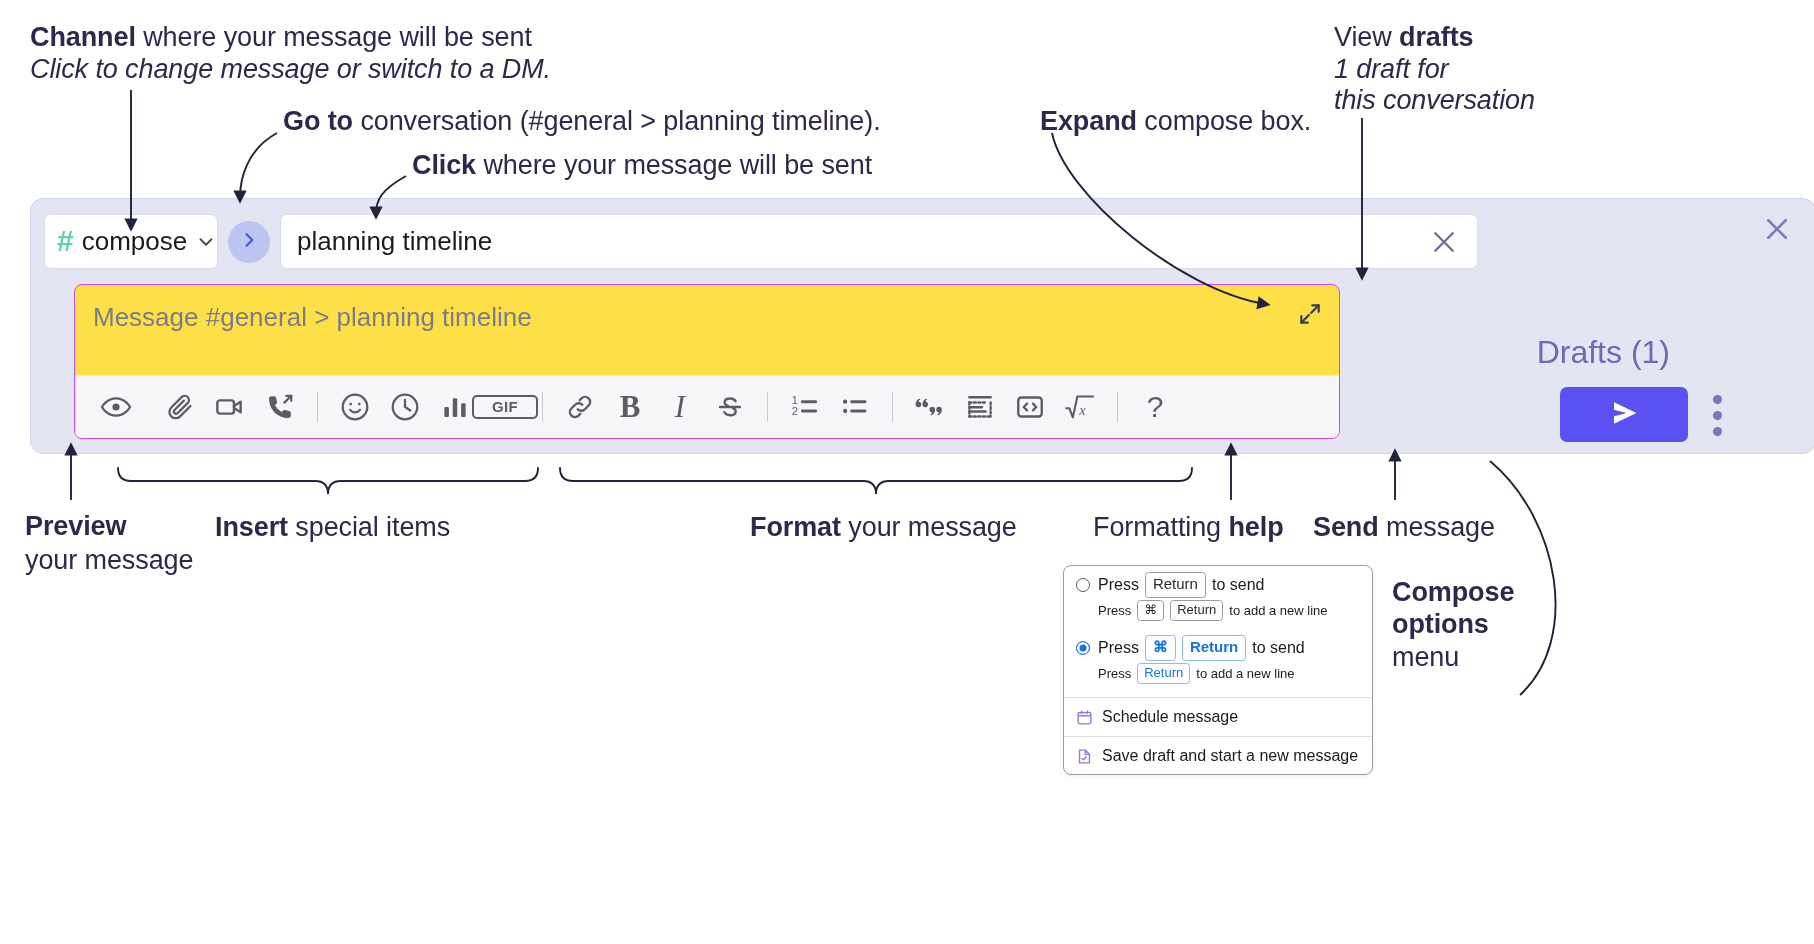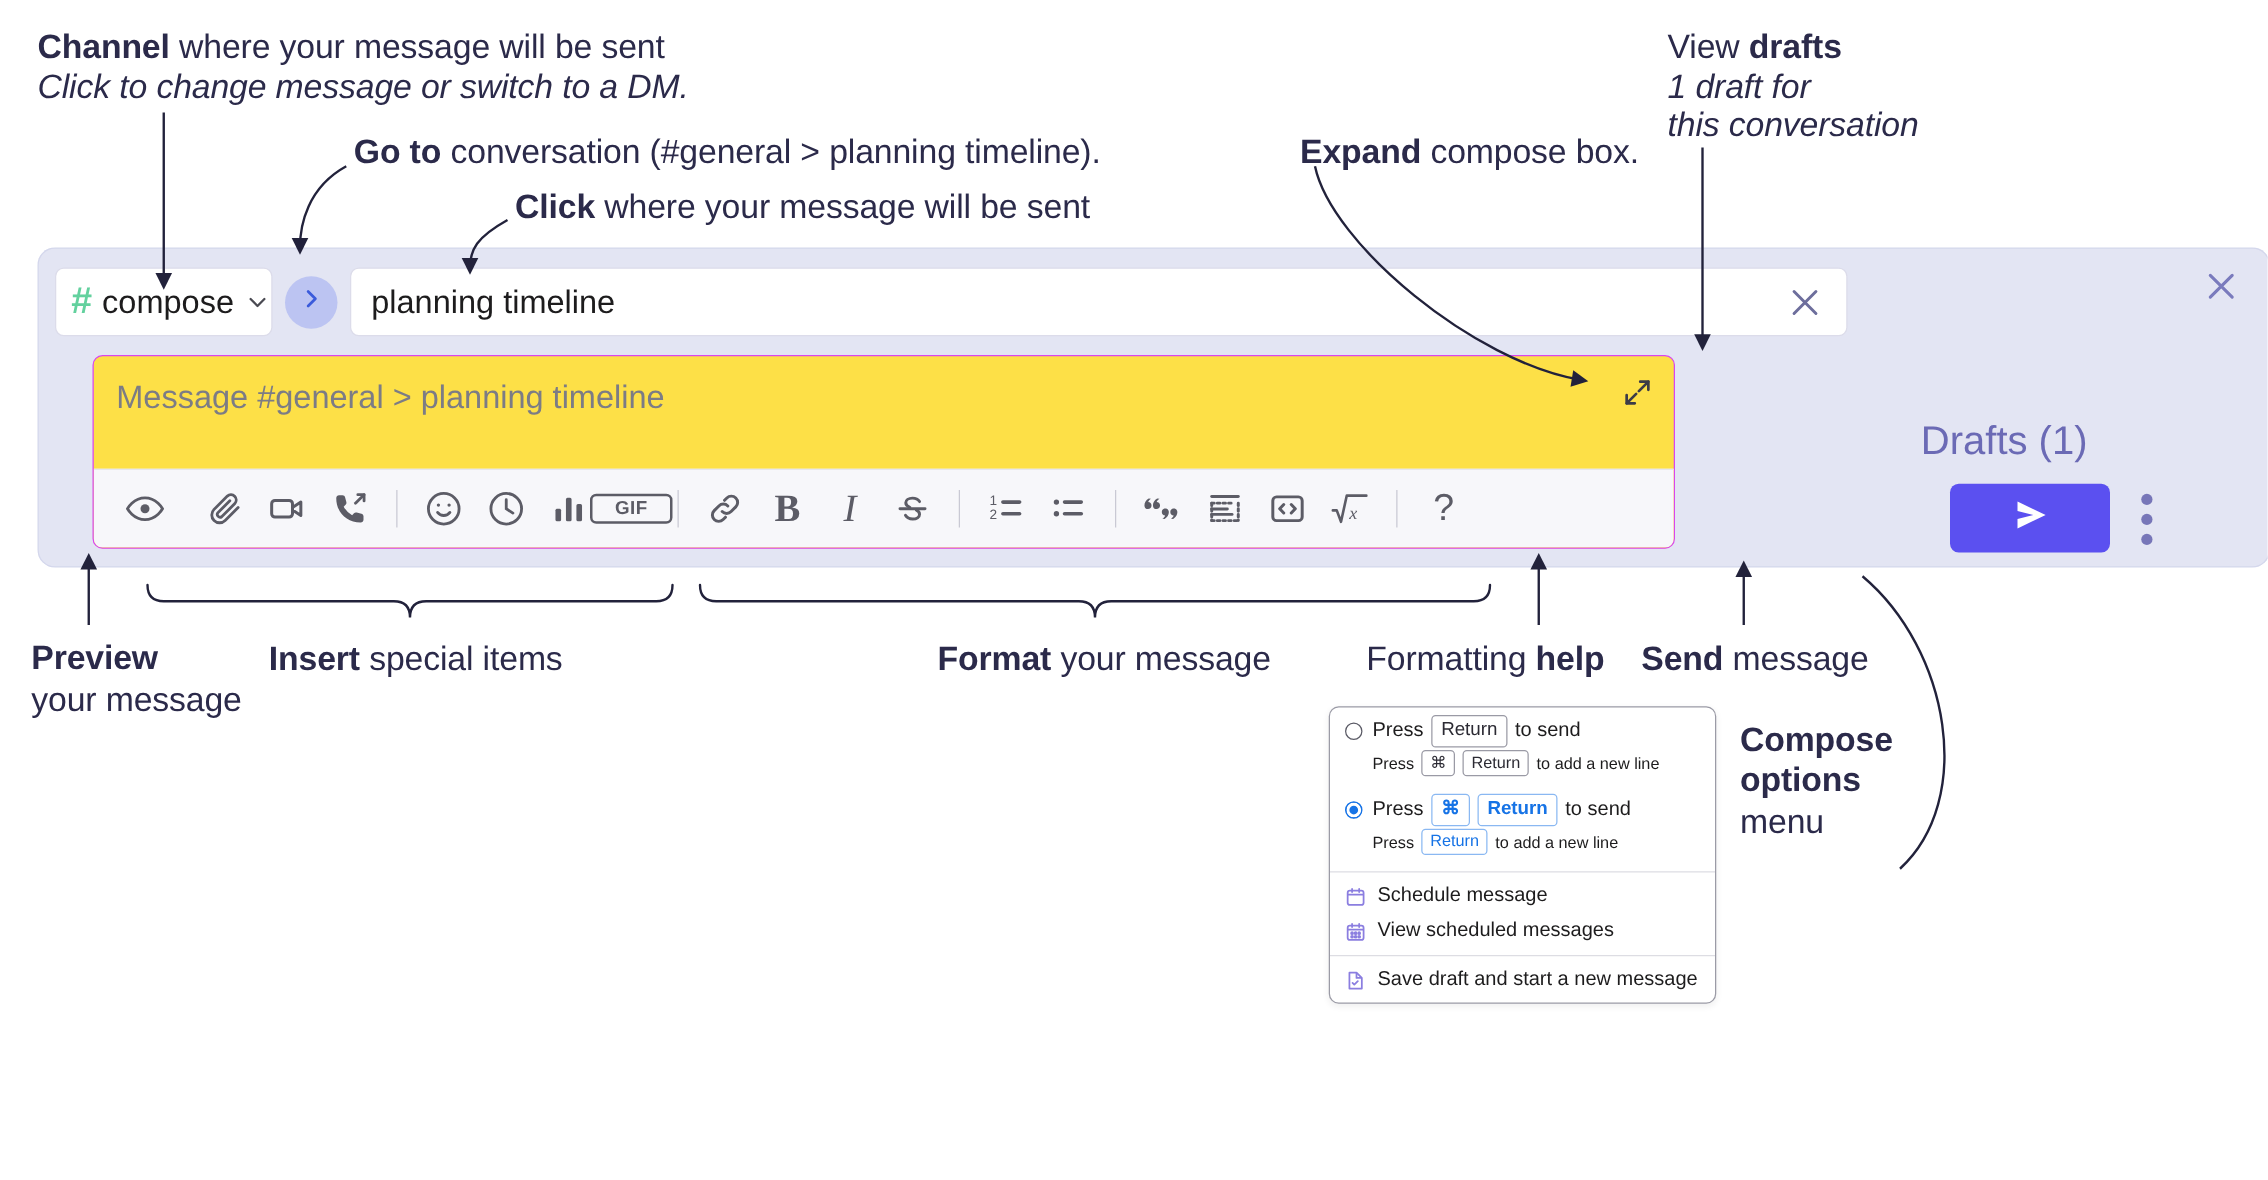--- a/index.html
+++ b/index.html
@@ -611,36 +611,20 @@
   <div class="menu-item">
     <span class="mi-ic">
       <svg width="17" height="17" viewBox="0 0 24 24" fill="none" stroke="currentColor" stroke-width="2">
           <rect x="3" y="5" width="18" height="16" rx="2.5"></rect>
           <path d="M3 9.5h18"></path>
           <path d="M8 3v3.5M16 3v3.5" stroke-linecap="round"></path>
         </svg>
     </span>
     <span>Schedule message</span>
   </div>
-  <div class="menu-item">
-    <span class="mi-ic">
-      <svg width="17" height="17" viewBox="0 0 24 24" fill="none" stroke="currentColor" stroke-width="2">
-          <rect x="3" y="5" width="18" height="16" rx="2.5"></rect>
-          <path d="M3 9.5h18"></path>
-          <path d="M8 3v3.5M16 3v3.5" stroke-linecap="round"></path>
-          <circle cx="8" cy="13.5" r="1.1" fill="currentColor"></circle>
-          <circle cx="12" cy="13.5" r="1.1" fill="currentColor"></circle>
-          <circle cx="16" cy="13.5" r="1.1" fill="currentColor"></circle>
-          <circle cx="8" cy="17.5" r="1.1" fill="currentColor"></circle>
-          <circle cx="12" cy="17.5" r="1.1" fill="currentColor"></circle>
-          <circle cx="16" cy="17.5" r="1.1" fill="currentColor"></circle>
-        </svg>
-    </span>
-    <span>View scheduled messages</span>
-  </div>
 
   <div class="pop-sep"></div>
 
   <div class="menu-item" style="padding-bottom:9px;">
     <span class="mi-ic">
       <svg width="17" height="17" viewBox="0 0 24 24" fill="none" stroke="currentColor" stroke-width="2" stroke-linejoin="round">
           <path d="M5 3h8l6 6v12H5z"></path>
           <path d="M13 3v6h6"></path>
           <path d="M8.5 14.5l2 2 4-4" stroke-linecap="round"></path>
         </svg>

